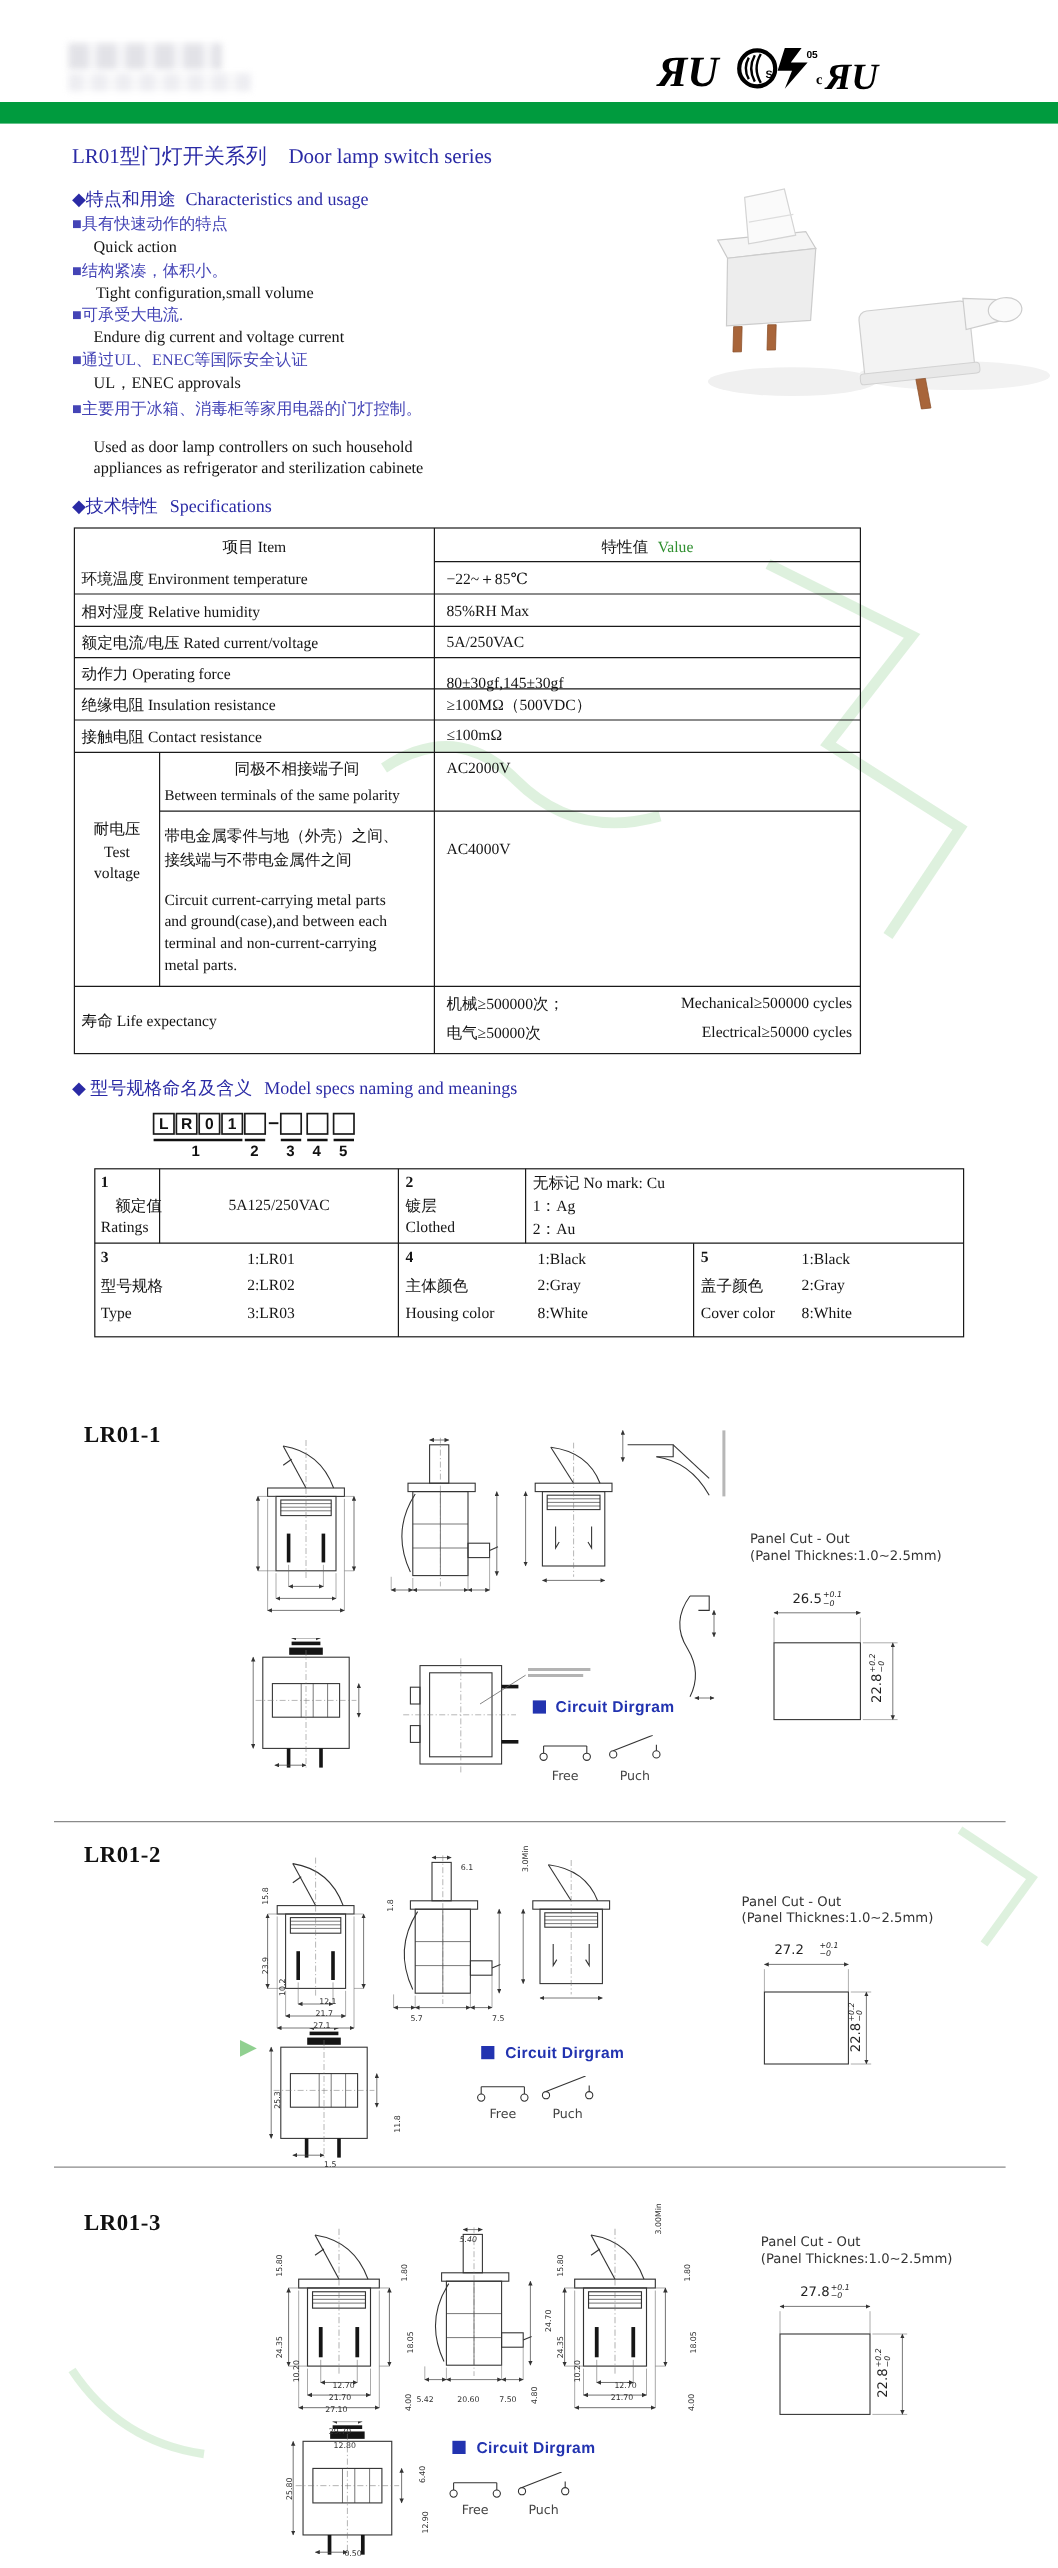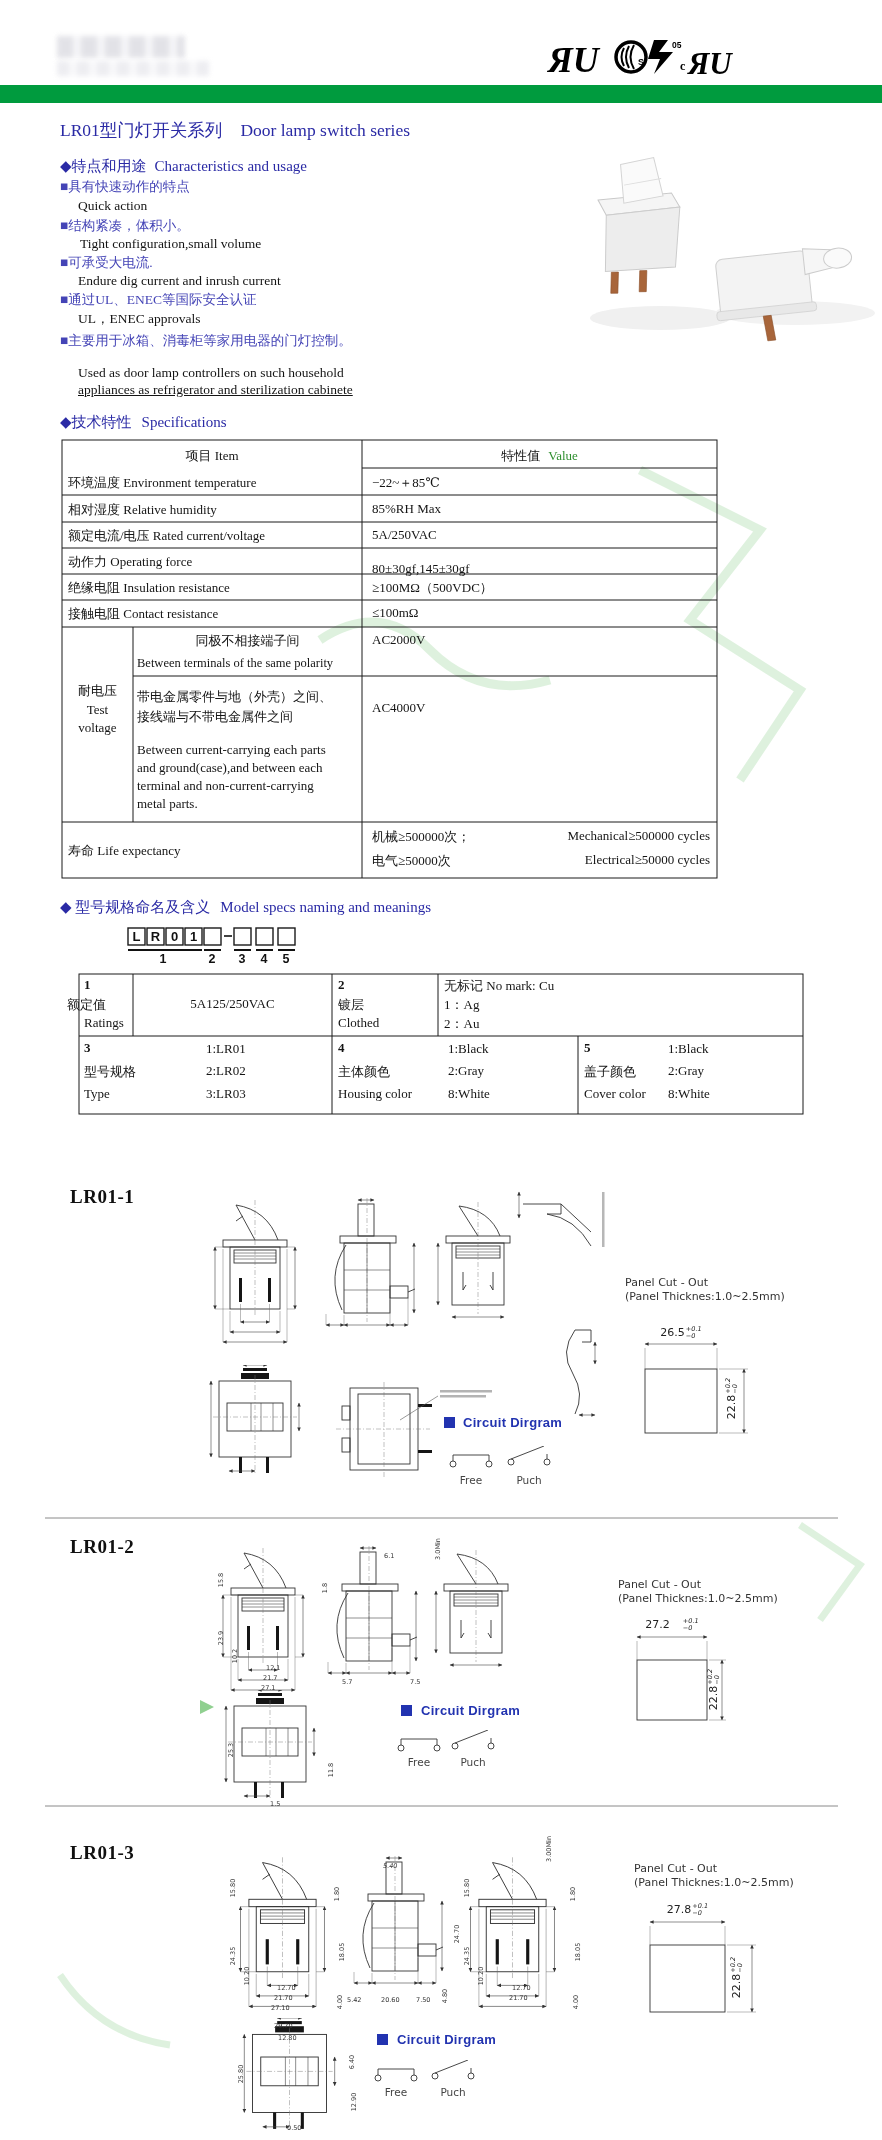--- a/index.html
+++ b/index.html
@@ -303,26 +303,26 @@
 </div>
 
 <div class="abs t-h2" style="left:60px;top:157px;">
   <span>◆特点和用途</span><span style="margin-left:8px;">Characteristics and usage</span>
 </div>
 <div class="abs t-cn" style="left:60px;top:178px;">■具有快速动作的特点</div>
 <div class="abs t-en" style="left:78px;top:198px;">Quick action</div>
 <div class="abs t-cn" style="left:60px;top:217px;">■结构紧凑，体积小。</div>
 <div class="abs t-en" style="left:80px;top:236px;">Tight configuration,small volume</div>
 <div class="abs t-cn" style="left:60px;top:254px;">■可承受大电流.</div>
-<div class="abs t-en" style="left:78px;top:273px;">Endure dig current and inrush current</div>
+<div class="abs t-en" style="left:78px;top:273px;">Endure dig current and voltage current</div>
 <div class="abs t-cn" style="left:60px;top:291px;">■通过UL、ENEC等国际安全认证</div>
 <div class="abs t-en" style="left:78px;top:310px;">UL，ENEC approvals</div>
 <div class="abs t-cn" style="left:60px;top:332px;">■主要用于冰箱、消毒柜等家用电器的门灯控制。</div>
 <div class="abs t-en" style="left:78px;top:365px;">Used as door lamp controllers on such household</div>
-<div class="abs t-en" style="left:78px;top:382px;text-decoration:underline;">appliances as refrigerator and sterilization cabinete</div>
+<div class="abs t-en" style="left:78px;top:382px;">appliances as refrigerator and sterilization cabinete</div>
 
 <div class="abs t-h2" style="left:60px;top:413px;">
   <span>◆技术特性</span><span style="margin-left:10px;">Specifications</span>
 </div>
 
 <div class="abs t-cell ctr" style="left:62px;top:447px;width:300px;">项目 Item</div>
 <div class="abs t-cell ctr" style="left:362px;top:447px;width:355px;">
   <span>特性值</span><span class="t-green" style="margin-left:8px;">Value</span>
 </div>
 
@@ -342,21 +342,21 @@
 <div class="abs t-cell ctr" style="left:62px;top:682px;width:71px;">耐电压</div>
 <div class="abs t-cell ctr" style="left:62px;top:702px;width:71px;">Test</div>
 <div class="abs t-cell ctr" style="left:62px;top:720px;width:71px;">voltage</div>
 
 <div class="abs t-cell ctr" style="left:133px;top:632px;width:229px;">同极不相接端子间</div>
 <div class="abs t-cell" style="left:137px;top:656px;font-size:12.5px;">Between terminals of the same polarity</div>
 <div class="abs t-cell" style="left:372px;top:632px;">AC2000V</div>
 
 <div class="abs t-cell" style="left:137px;top:688px;">带电金属零件与地（外壳）之间、</div>
 <div class="abs t-cell" style="left:137px;top:708px;">接线端与不带电金属件之间</div>
-<div class="abs t-cell" style="left:137px;top:742px;">Between current-carrying each parts</div>
+<div class="abs t-cell" style="left:137px;top:742px;">Circuit current-carrying metal parts</div>
 <div class="abs t-cell" style="left:137px;top:760px;">and ground(case),and between each</div>
 <div class="abs t-cell" style="left:137px;top:778px;">terminal and non-current-carrying</div>
 <div class="abs t-cell" style="left:137px;top:796px;">metal parts.</div>
 <div class="abs t-cell" style="left:372px;top:700px;">AC4000V</div>
 
 <div class="abs t-cell" style="left:68px;top:842px;">寿命  Life expectancy</div>
 <div class="abs t-cell" style="left:372px;top:828px;width:338px;display:flex;justify-content:space-between;">
   <span>机械≥500000次；</span>
     <span>Mechanical≥500000 cycles</span>
 </div>
@@ -372,21 +372,21 @@
 <div class="boxletter" style="left:147px;top:928px;">R</div>
 <div class="boxletter" style="left:166px;top:928px;">0</div>
 <div class="boxletter" style="left:185px;top:928px;">1</div>
 <div class="boxnum" style="left:153px;top:952px;">1</div>
 <div class="boxnum" style="left:202px;top:952px;">2</div>
 <div class="boxnum" style="left:232px;top:952px;">3</div>
 <div class="boxnum" style="left:254px;top:952px;">4</div>
 <div class="boxnum" style="left:276px;top:952px;">5</div>
 
 <div class="abs t-cell" style="left:84px;top:977px;font-weight:bold;">1</div>
-<div class="abs t-cell" style="left:67px;top:996px;">额定值</div>
+<div class="abs t-cell" style="left:96px;top:996px;">额定值</div>
 <div class="abs t-cell" style="left:84px;top:1015px;">Ratings</div>
 <div class="abs t-cell ctr" style="left:133px;top:996px;width:199px;">5A125/250VAC</div>
 
 <div class="abs t-cell" style="left:338px;top:977px;font-weight:bold;">2</div>
 <div class="abs t-cell" style="left:338px;top:996px;">镀层</div>
 <div class="abs t-cell" style="left:338px;top:1015px;">Clothed</div>
 <div class="abs t-cell" style="left:444px;top:977px;">无标记 No mark: Cu</div>
 <div class="abs t-cell" style="left:444px;top:996px;">1：Ag</div>
 <div class="abs t-cell" style="left:444px;top:1015px;">2：Au</div>
 

